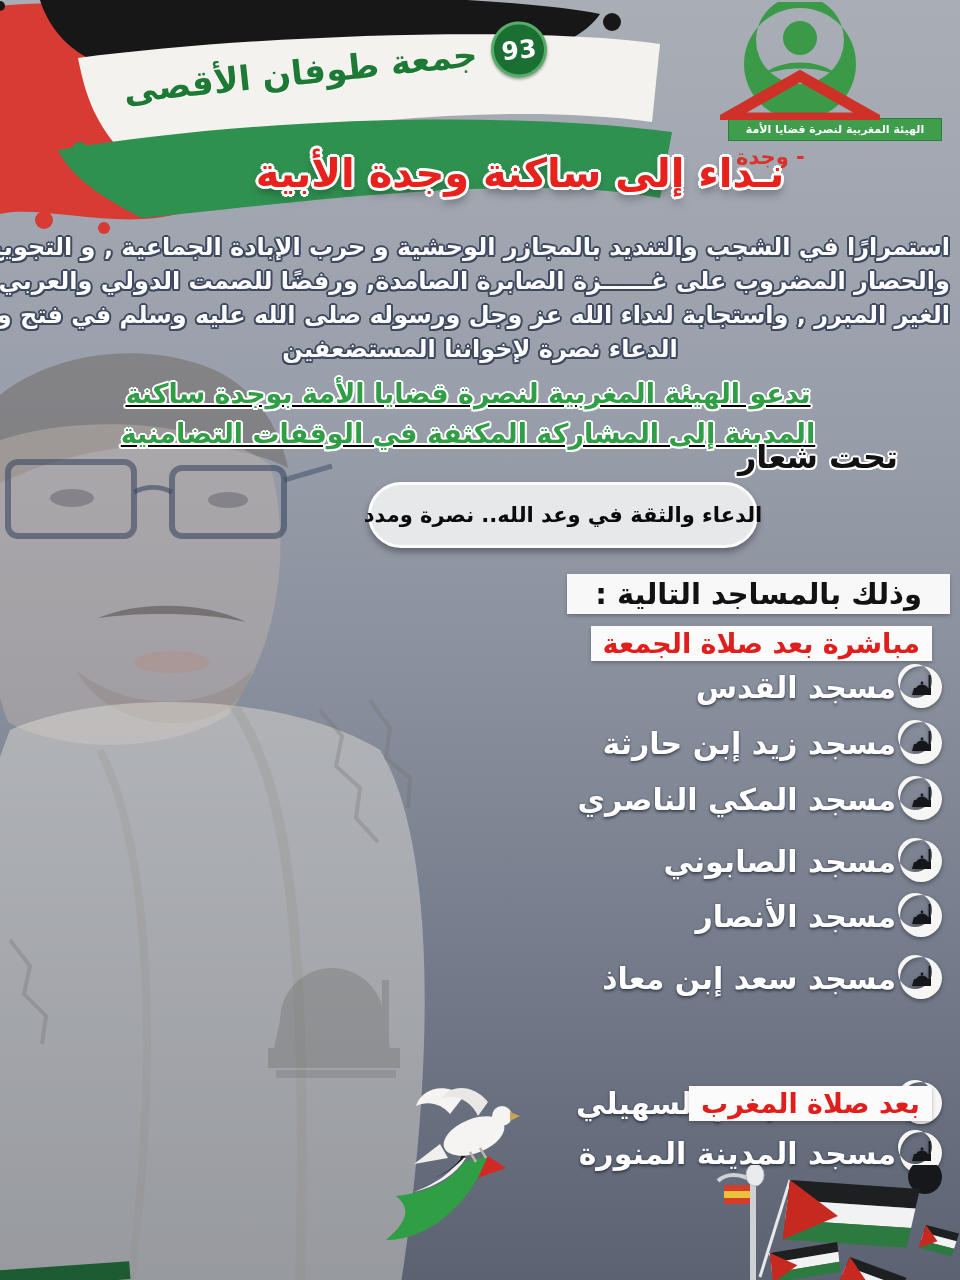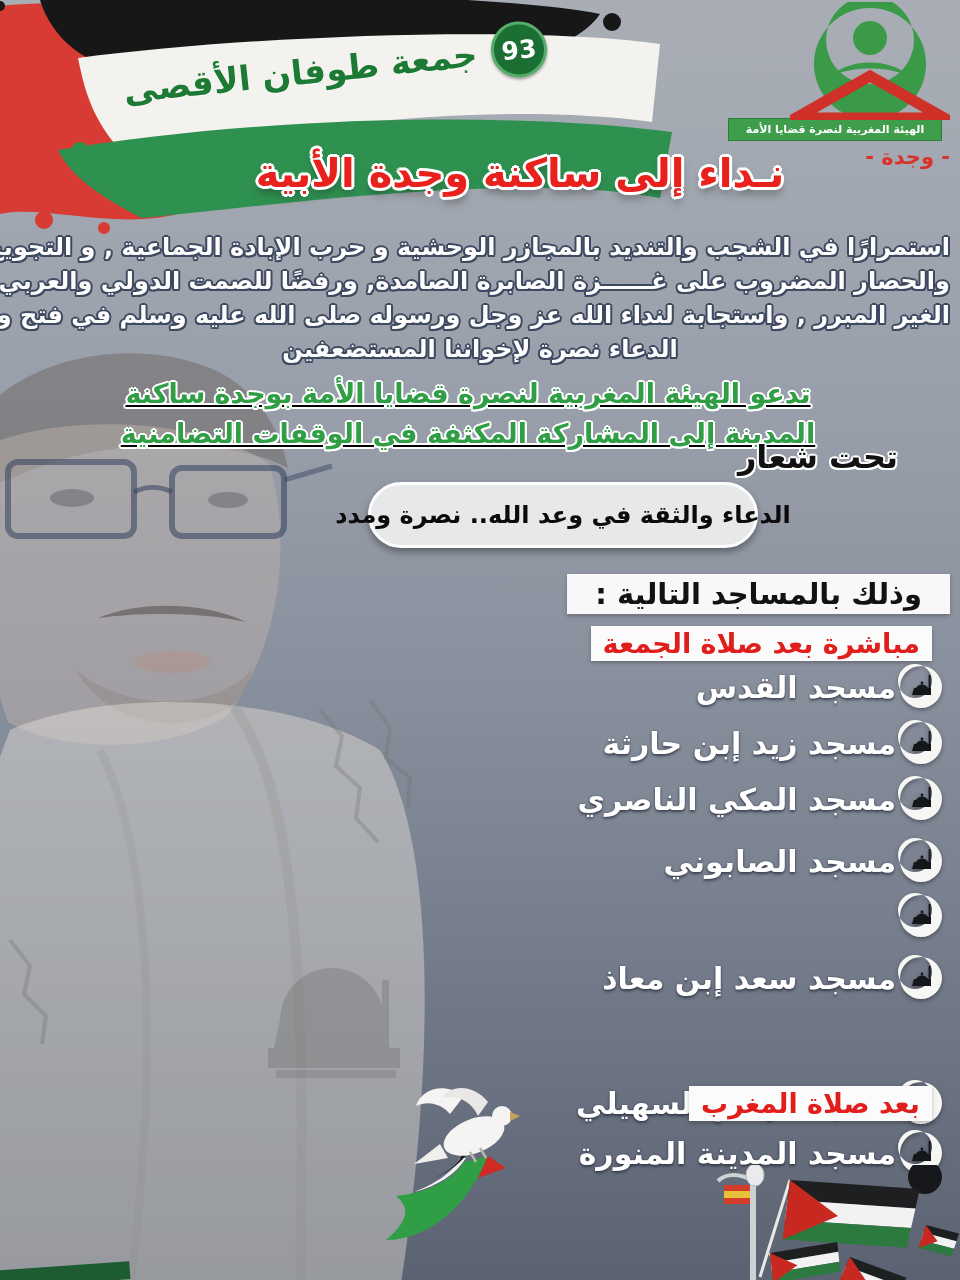--- a/index.html
+++ b/index.html
@@ -22,21 +22,21 @@
     text-shadow:0 1px 0 rgba(255,255,255,.6);
   }
   .badge-count{
     width:50px; height:50px; border-radius:50%;
     background:#1c6f33; border:3px solid #54ad68;
     color:#fff; font-size:25px; font-weight:bold;
     display:flex; align-items:center; justify-content:center;
     box-shadow:0 2px 3px rgba(0,0,0,.35);
   }
   
-  .logo{right:10px; top:2px; width:230px; text-align:right;}
+  .logo{right:10px; top:2px; width:230px; text-align:left;}
   .logo-banner{
     margin:-6px auto 0; width:212px; height:21px; background:#3f9e4c;
     border:1px solid #2d7c39; display:flex; align-items:center; justify-content:center;
     color:#fff; font-size:11px; font-weight:bold; white-space:nowrap; overflow:hidden;
   }
   .logo-city{margin-top:4px; color:#d8332b; font-size:21px; font-weight:bold;}
   
   .title{
     left:210px; top:150px; width:620px; text-align:center;
     font-size:40px; font-weight:bold; color:#e8211c; white-space:nowrap;
@@ -66,21 +66,21 @@
     right:62px; top:438px; font-size:32px; font-weight:bold; color:#121212;
     text-shadow:2px 0 0 #fff,-2px 0 0 #fff,0 2px 0 #fff,0 -2px 0 #fff,
       1.5px 1.5px 0 #fff,-1.5px -1.5px 0 #fff,1.5px -1.5px 0 #fff,-1.5px 1.5px 0 #fff;
   }
   .slogan-bubble{
     left:368px; top:482px; width:384px; height:60px; border-radius:34px;
     background:#e7e8ea; border:3px solid #fdfdfd;
     box-shadow:0 4px 7px rgba(0,0,0,.35);
     display:flex; align-items:center; justify-content:center;
   }
-  .slogan-bubble span{font-size:24px; font-weight:bold; color:#0b0b0b; white-space:nowrap;}
+  .slogan-bubble span{font-size:21px; font-weight:bold; color:#0b0b0b; white-space:nowrap;}
   
   .mosques-header{
     right:10px; top:574px; background:#f8f8f8; padding:3px 28px;
     font-size:29px; font-weight:bold; color:#121212; white-space:nowrap;
     box-shadow:0 2px 4px rgba(0,0,0,.25);
   }
   .time-label{
     background:#fbfbfb; padding:2px 12px; font-size:27px; font-weight:bold;
     color:#e01f1d; white-space:nowrap; box-shadow:0 2px 4px rgba(0,0,0,.25);
   }
@@ -225,20 +225,21 @@
       </svg>
     <span class="name">مسجد الصابوني</span>
   </div>
   <div class="abs mosque-row" style="top:893px">
     <svg class="crescent" viewBox="0 0 46 46">
         <path fill-rule="evenodd" fill="#f6f6f4" d="M25,23 m-21,0 a21,21 0 1,0 42,0 a21,21 0 1,0 -42,0 Z M19,17 m-17,0 a17,17 0 1,0 34,0 a17,17 0 1,0 -34,0 Z"></path>
         <path d="M16,31 h19 v-7 h-3 a7,7 0 0 0 -12,0 h-2 Z" fill="#15161a"></path>
         <rect x="32.6" y="11" width="2" height="13" fill="#15161a"></rect>
         <circle cx="26" cy="19" r="1.4" fill="#15161a"></circle>
       </svg>
+    <span class="name">مسجد الأنصار</span>
   </div>
   <div class="abs mosque-row" style="top:955px">
     <svg class="crescent" viewBox="0 0 46 46">
         <path fill-rule="evenodd" fill="#f6f6f4" d="M25,23 m-21,0 a21,21 0 1,0 42,0 a21,21 0 1,0 -42,0 Z M19,17 m-17,0 a17,17 0 1,0 34,0 a17,17 0 1,0 -34,0 Z"></path>
         <path d="M16,31 h19 v-7 h-3 a7,7 0 0 0 -12,0 h-2 Z" fill="#15161a"></path>
         <rect x="32.6" y="11" width="2" height="13" fill="#15161a"></rect>
         <circle cx="26" cy="19" r="1.4" fill="#15161a"></circle>
       </svg>
     <span class="name">مسجد سعد إبن معاذ</span>
   </div>

